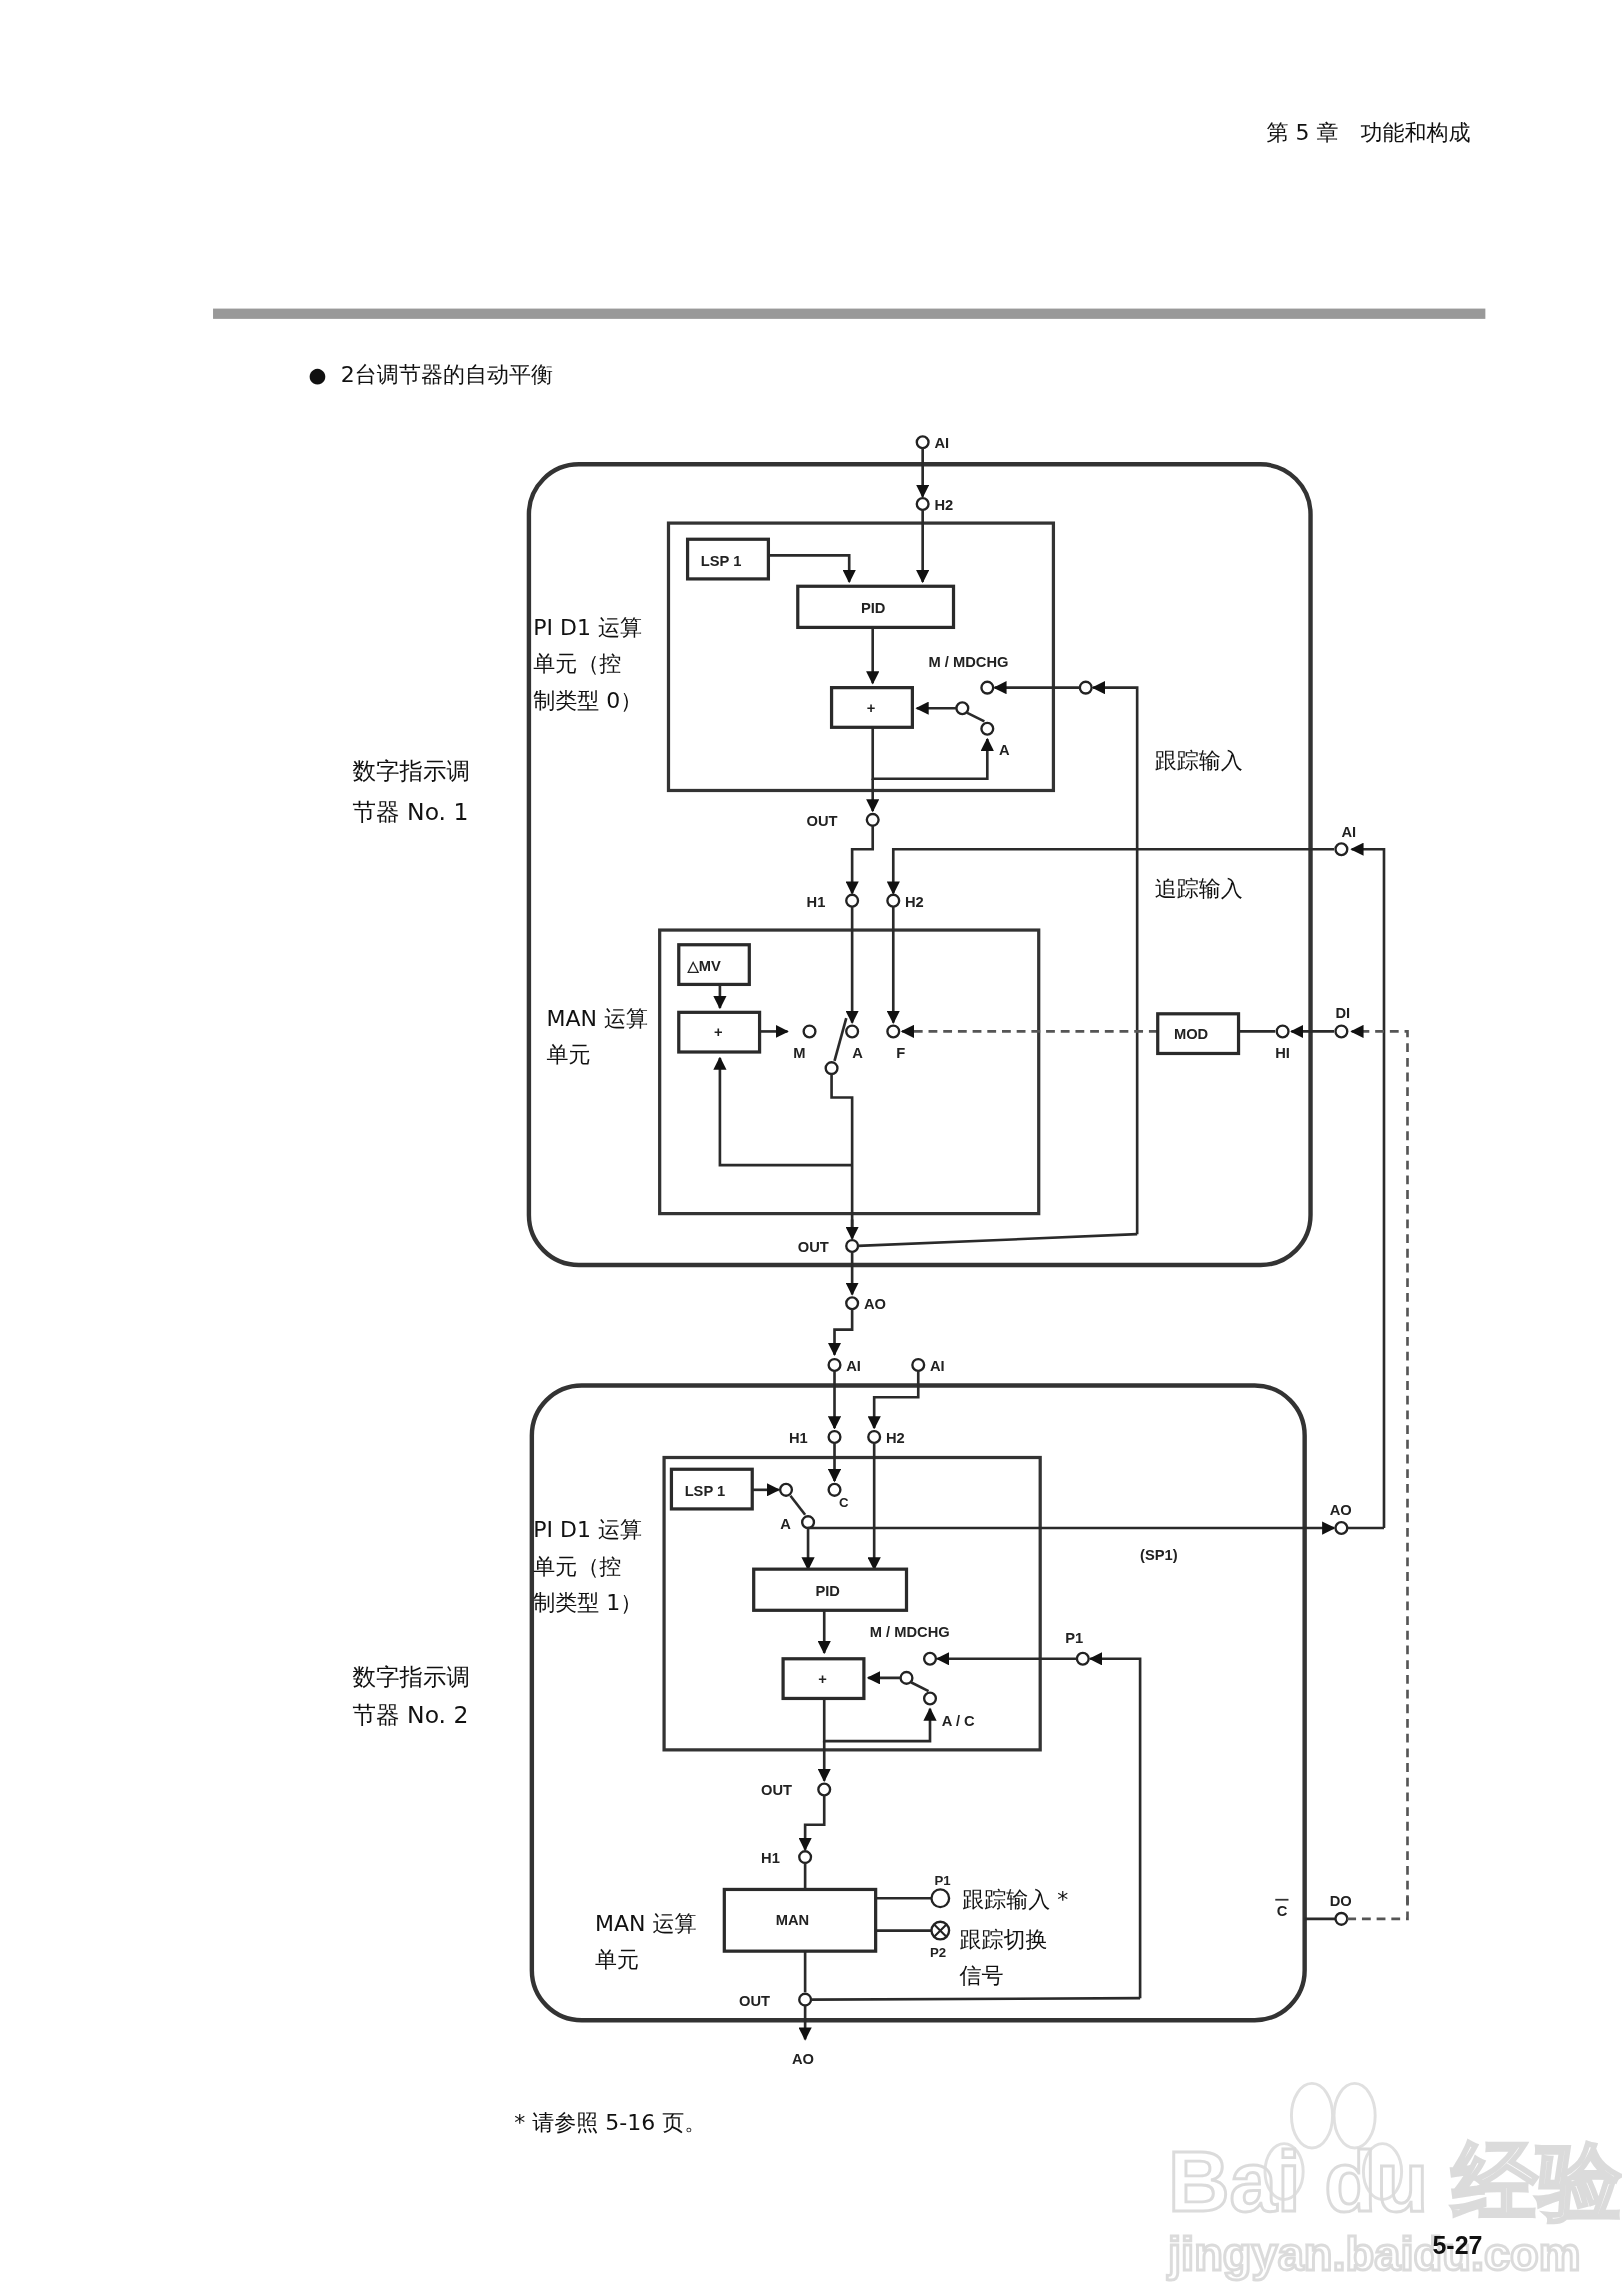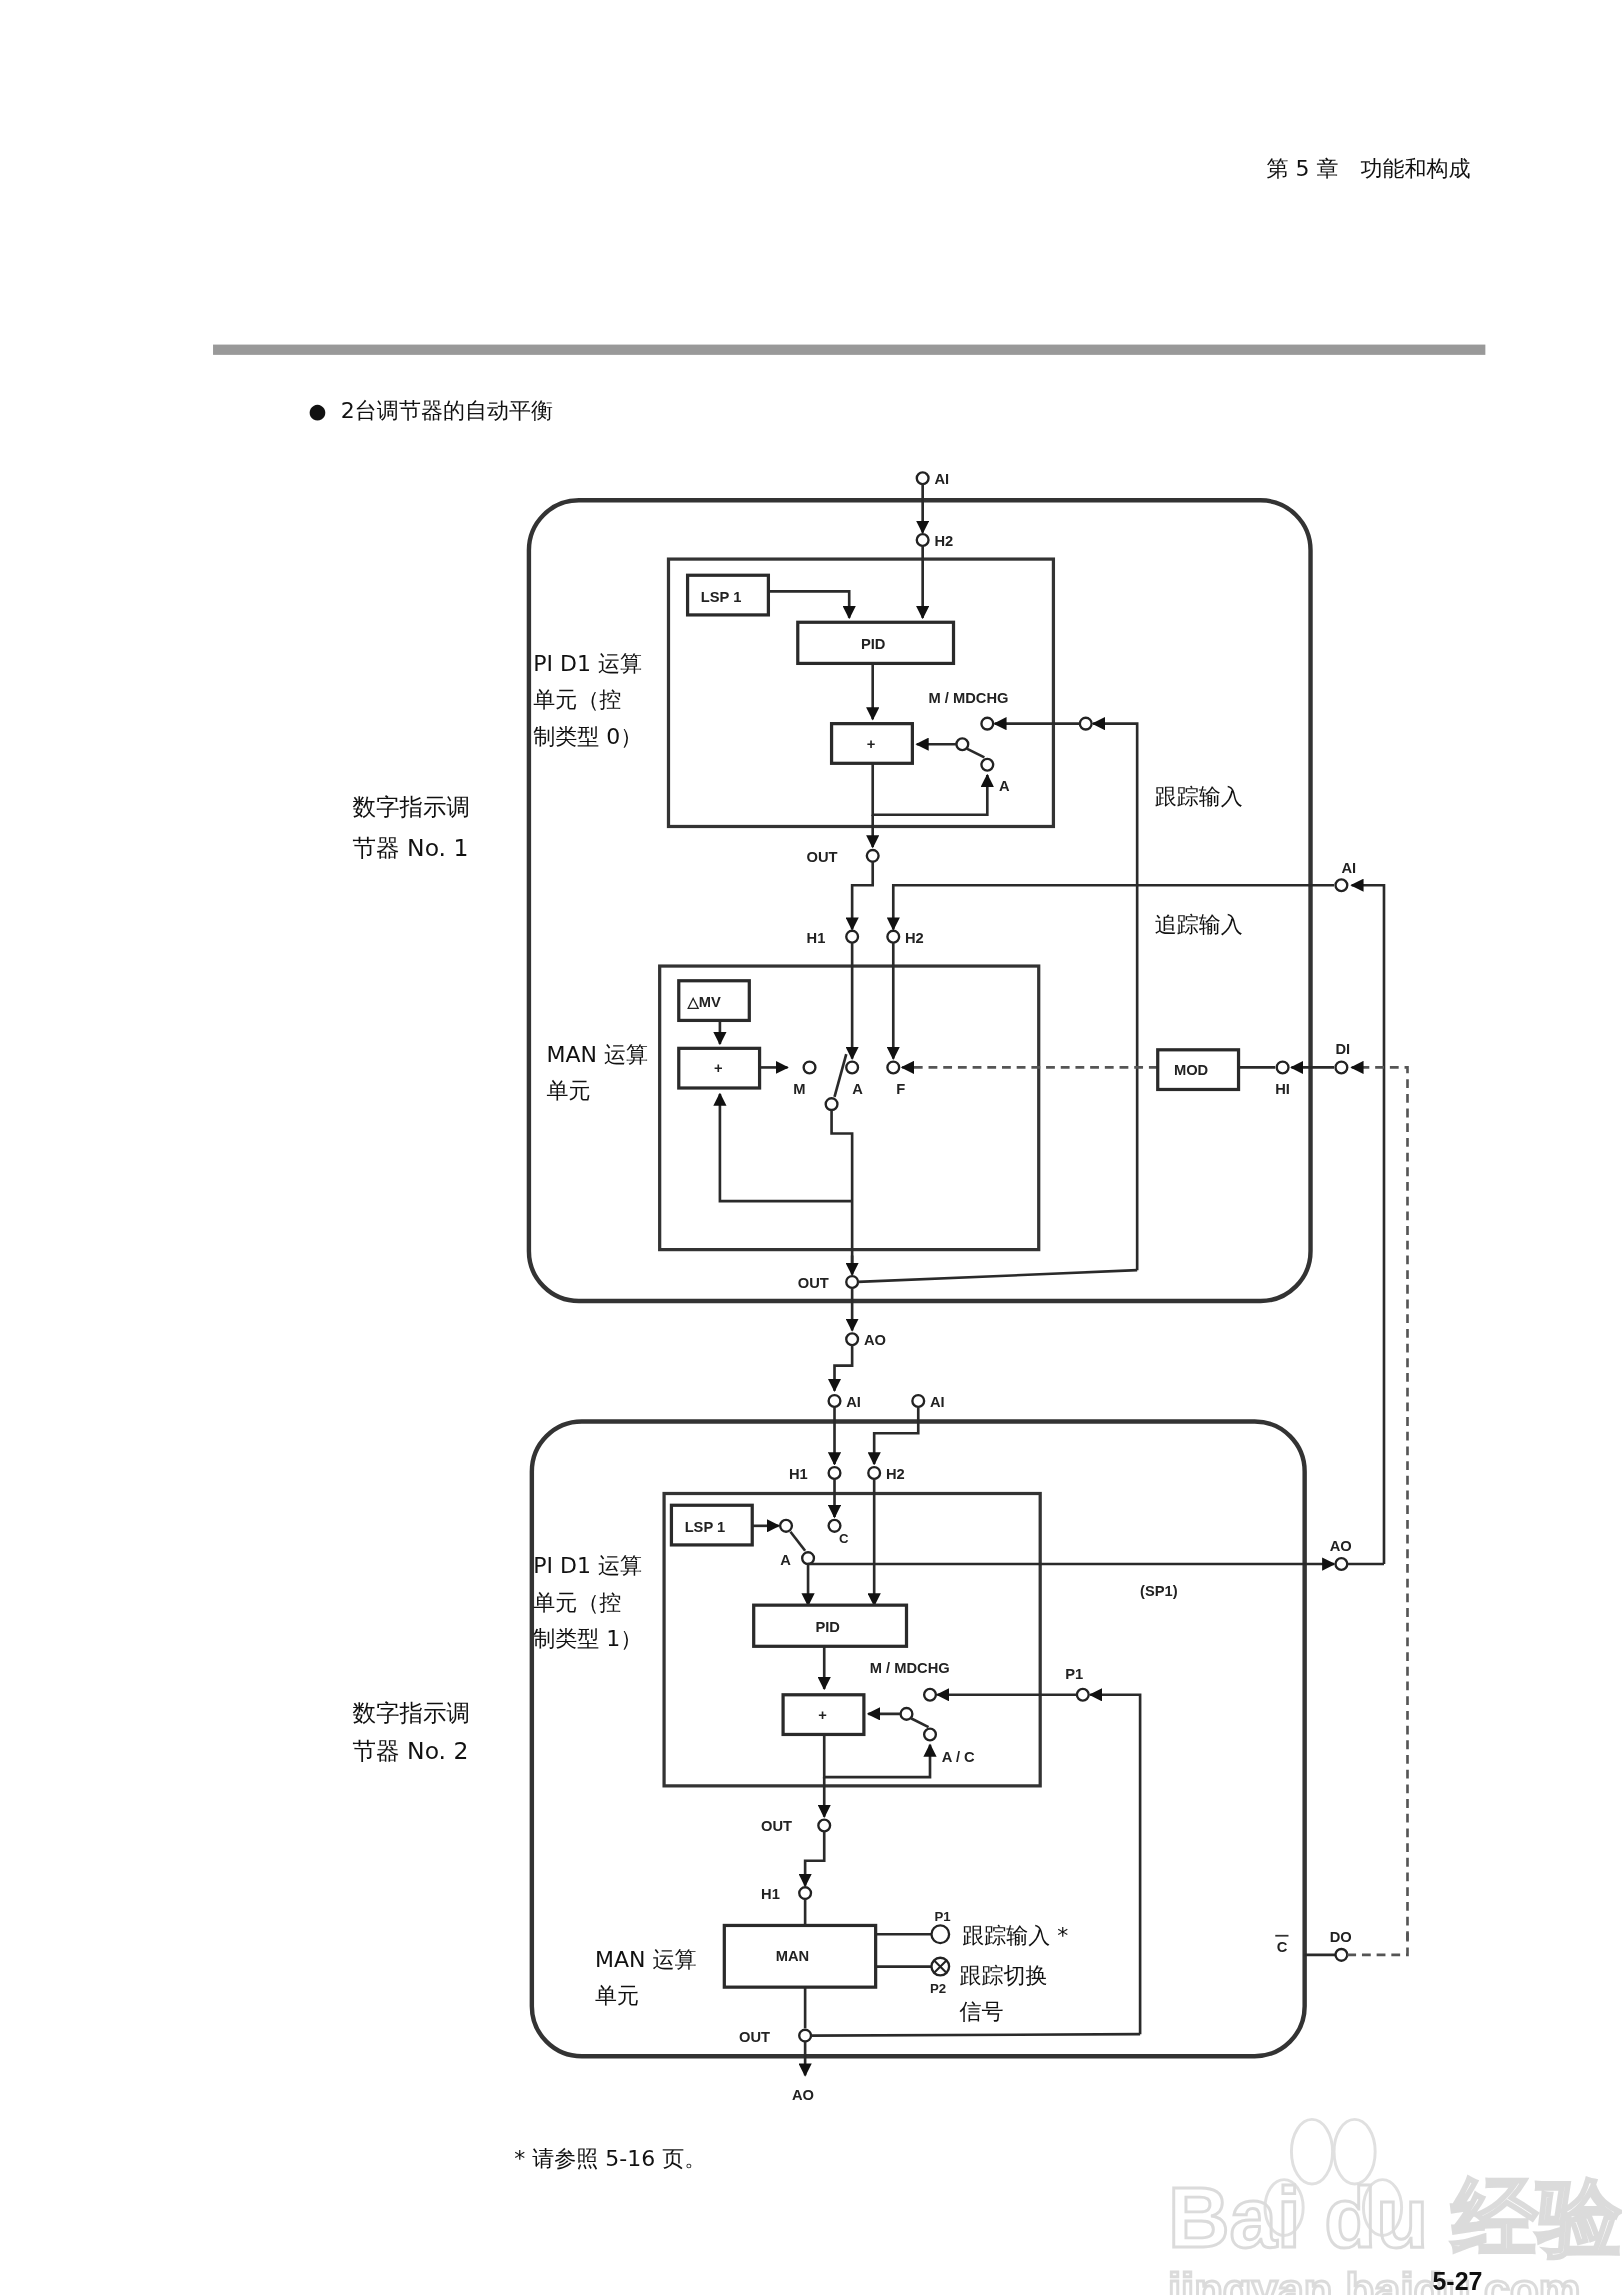--- a/index.html
+++ b/index.html
@@ -1,17 +1,17 @@
 <!DOCTYPE html>
 <html style="font-size:11px"><head>
 <meta charset="utf-8">
 <style>
   html, body { margin: 0; padding: 0; background: #ffffff; }
   body { width: 1622px; height: 2295px; position: relative; overflow: hidden; }
-  #page { position: absolute; left: 0; top: 0; width: 1622px; height: 2223px; margin-top: 36px; }
+  #page { position: absolute; left: 0; top: 0; width: 1622px; height: 2223px; }
   svg { display: block; }
   .cjk { font-family: "DejaVu Sans", sans-serif; fill: #111; }
   .lbl { font-family: "Liberation Sans", sans-serif; font-weight: bold; fill: #222; }
   .wire { stroke: #2a2a2a; stroke-width: 1.8; fill: none; }
   .box { stroke: #2a2a2a; stroke-width: 2.2; fill: #fff; }
   .term { stroke: #222; stroke-width: 1.6; fill: #fff; }
   .dash { stroke: #555; stroke-width: 1.8; fill: none; stroke-dasharray: 6 4; }
   .wm { font-family: "Liberation Sans", sans-serif; font-weight: bold; fill: none; stroke: #d8d8d8; stroke-width: 2; }
 </style>
 </head>

